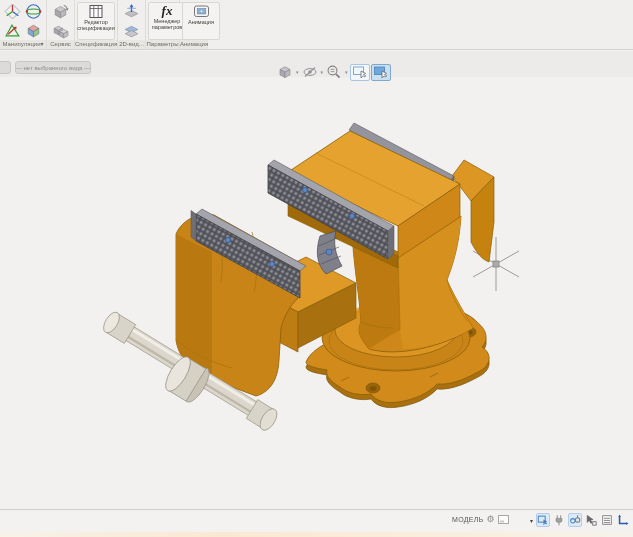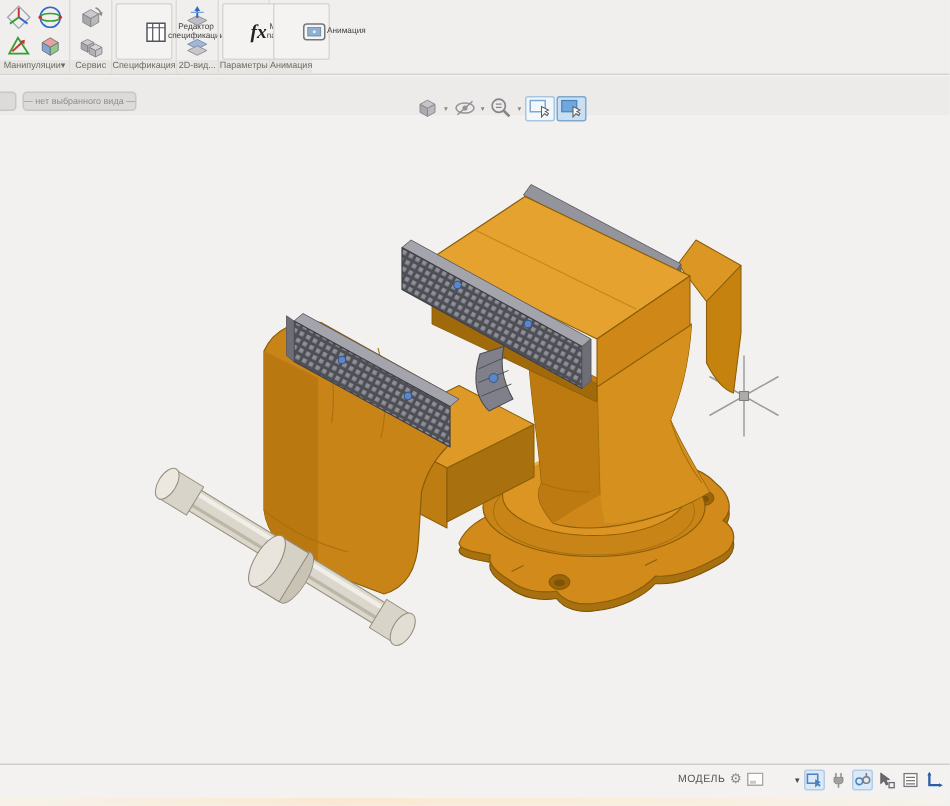--- a/index.html
+++ b/index.html
@@ -4,21 +4,21 @@
 <style>
 *{box-sizing:border-box;margin:0;padding:0}
 html,body{width:633px;height:537px}
 body{position:relative;font-family:"Liberation Sans",sans-serif;background:#F2F1EF;overflow:hidden}
 .ribbon{position:absolute;left:0;top:0;width:100%;height:50px;background:#F0EFED;border-bottom:1px solid #D5D4D2;display:flex}
 .grp{position:relative;height:100%;border-right:1px solid #DDDCDA;padding:2px 2px 10px 2px}
 .grp .lbl{position:absolute;left:0;right:0;bottom:0;height:9px;background:#E7E6E2;font-size:6px;color:#6E6C66;text-align:center;line-height:9px;white-space:nowrap;overflow:hidden}
 .g1grid{display:grid;grid-template-columns:21px 21px;grid-template-rows:19px 19px}
 .icobtn{display:flex;align-items:center;justify-content:center;cursor:default}
 .vstack{display:flex;flex-direction:column;justify-content:space-around;height:38px;align-items:center}
-.bigbtn{height:38px;display:flex;align-items:center;justify-content:flex-start;padding:1px 18px;font-size:5.5px;color:#3E3D3A;text-align:center;line-height:1.15;border:1px solid #D8D7D3;border-radius:2px;background:#F4F3F1}
+.bigbtn{height:38px;display:flex;flex-direction:column;align-items:center;justify-content:flex-start;padding:1px 18px;font-size:5.5px;color:#3E3D3A;text-align:center;line-height:1.15;border:1px solid #D8D7D3;border-radius:2px;background:#F4F3F1}
 .fx{font-family:"Liberation Serif",serif;font-style:italic;font-weight:bold;font-size:13px;color:#222;line-height:14px}
 .tabstrip{position:absolute;top:51px;left:0;width:100%;height:26px;background:#ECEBE9}
 .vtab{position:absolute;top:10px;height:13px;background:#DCDBD9;border:1px solid #C8C7C5;border-radius:3px;font-size:6px;color:#8E8D8B;display:flex;align-items:center;justify-content:center;white-space:nowrap}
 .viewport{position:absolute;top:77px;left:0;width:633px;height:432px;background:#F2F1EF}
 .vtoolbar{position:absolute;left:276px;top:63px;display:flex;align-items:center;gap:1px;z-index:5}
 .vtb{width:18px;height:18px;display:flex;align-items:center;justify-content:center;border-radius:2px}
 .vtb.box{width:20px;height:17px;border:1px solid #A9C6E0;background:#F2F7FB}
 .vtb.box.active{background:#CBDFF2;border-color:#7EA8CC}
 .drop{font-size:5px;color:#8A8A86;padding:0 1px}
 .statusbar{position:absolute;top:509px;left:0;width:100%;height:23px;background:#F3F2F0;border-top:1px solid #CFCECC}

